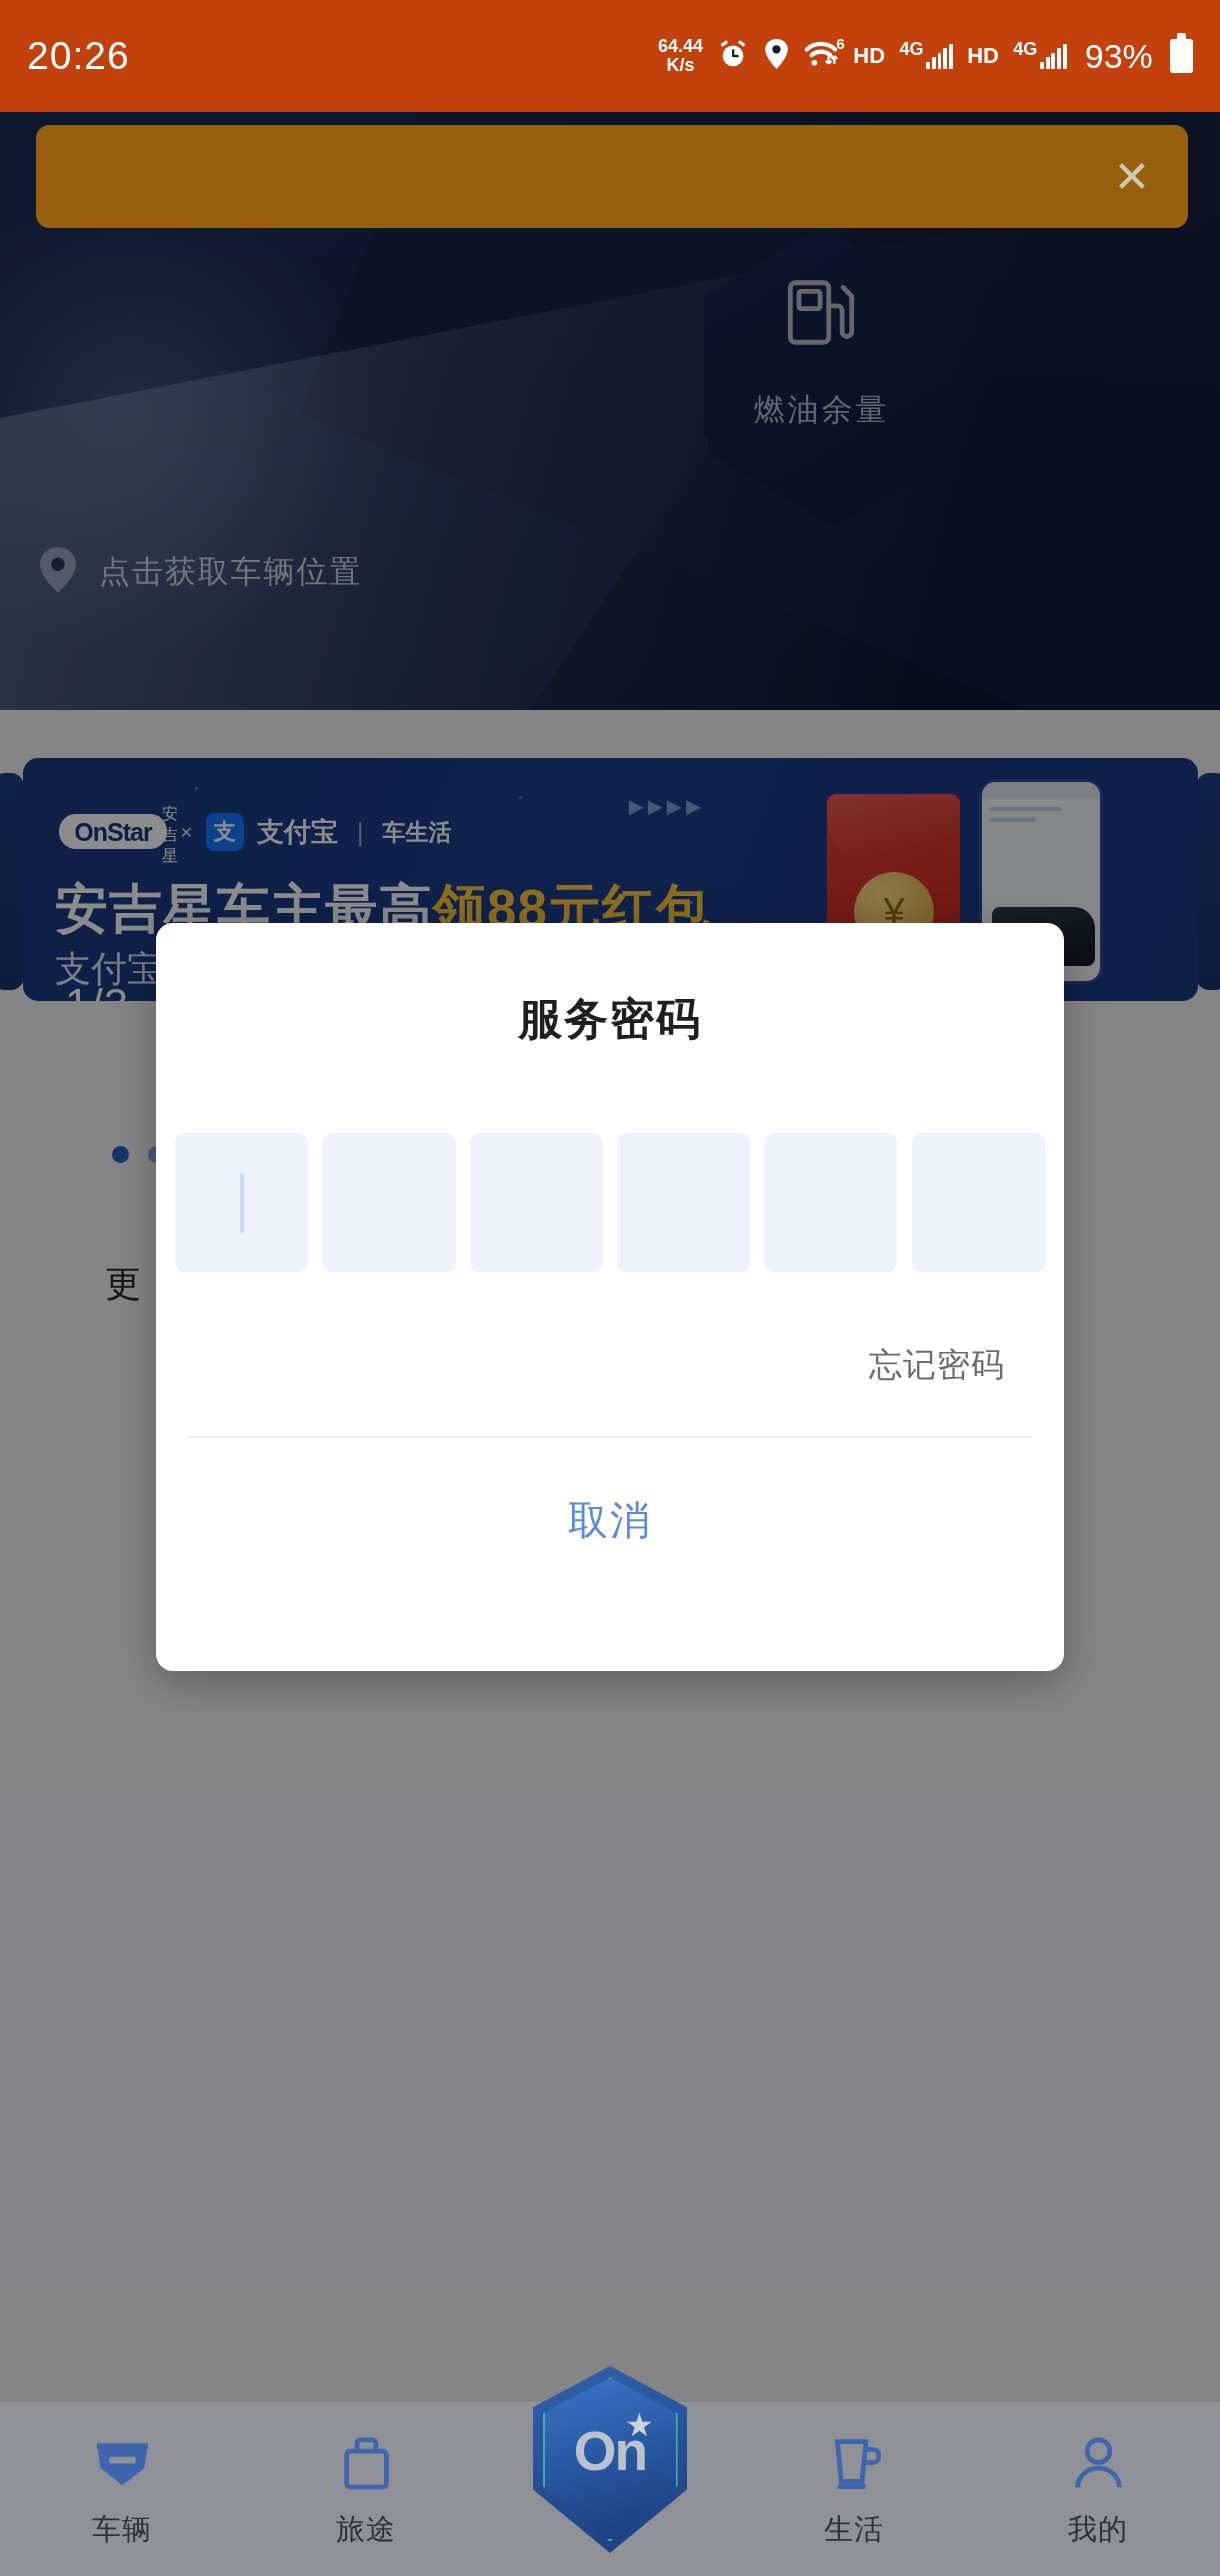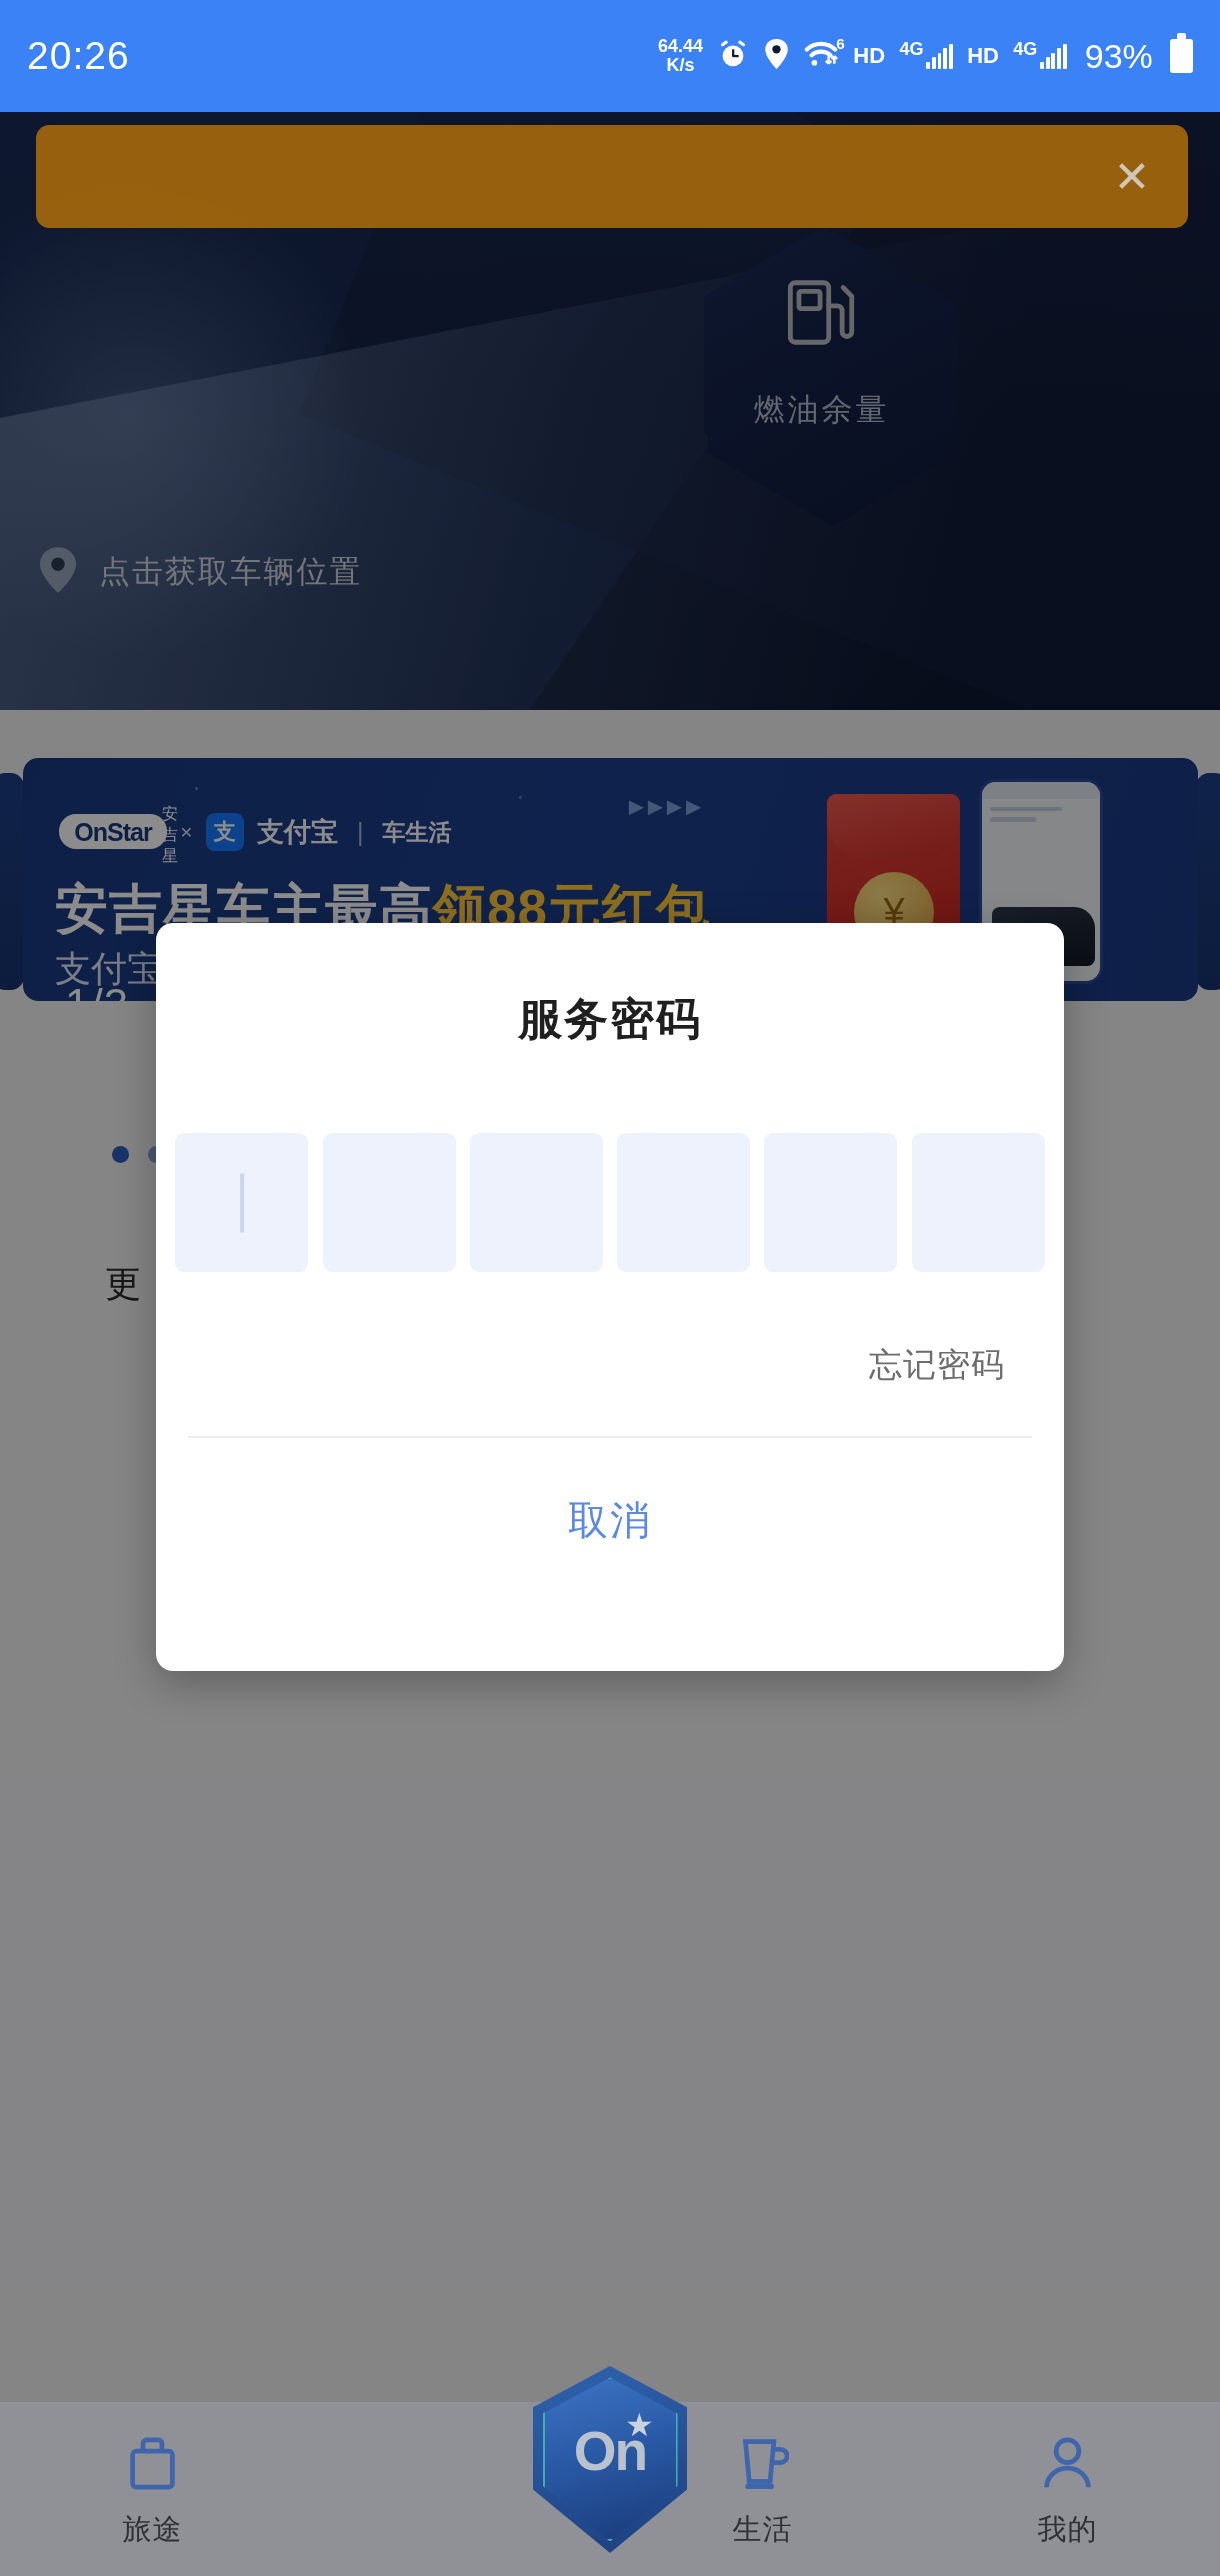--- a/index.html
+++ b/index.html
@@ -151,21 +151,21 @@
   .dot { width:17px; height:17px; border-radius:50%; background:#2f5fc0; }
   .dot.inactive { background:#2f5fc0; opacity:.55; }
   .more-text { position:absolute; left:105px; top:1260px; font-size:36px; color:#2a2a2a; }
 
   
   .scrim { position:absolute; inset:0; background:rgba(0,0,0,.45); }
 
   
   .statusbar {
     position:absolute; left:0; top:0; width:1220px; height:112px;
-    background:#3b82f6; display:flex; align-items:center;
+    background:#c2410c; display:flex; align-items:center;
     padding:16px 27px; z-index:40;
   }
   .clock { color:#fff; font-size:39px; letter-spacing:1px; }
   .sb-right { margin-left:auto; display:flex; align-items:center; gap:14.3px; }
   .netspeed { color:#fff; font-size:18px; font-weight:bold; line-height:1.05; text-align:center; }
   .sb-txt { color:#fff; font-size:22px; font-weight:bold; }
   .sb-4g { color:#fff; font-size:18px; font-weight:bold; position:relative; top:-8.6px; }
   .bars { display:flex; align-items:flex-end; gap:1.9px; height:25px; }
   .bars i { display:block; width:3.8px; background:#fff; border-radius:1px; }
   .batt-pct { color:#fff; font-size:34px; margin-left:3.8px; }
@@ -445,20 +445,30 @@
     <div class="dlg-divider"></div>
 
     <div class="cancel-row">
       <span class="cancel">取消</span>
     </div>
   </div>
 
   <div class="bottomnav">
     <div class="navitem">
       <span>
+        <svg width="59" height="55" viewBox="0 0 62 58">
+          <path d="M4 8 H58 L54 34 L31 52 L8 34 Z" fill="#3f65ad"></path>
+          <rect x="17" y="22" width="28" height="7" rx="3" fill="#8f9196"></rect>
+          <rect x="4" y="8" width="54" height="6" fill="#3f65ad"></rect>
+        </svg>
+      </span>
+      <span class="navlabel">车辆</span>
+    </div>
+    <div class="navitem">
+      <span>
         <svg width="53" height="55" viewBox="0 0 56 58">
           <rect x="7" y="16" width="42" height="38" rx="4" fill="none" stroke="#3f65ad" stroke-width="5"></rect>
           <path d="M18 16 V8 a4 4 0 0 1 4 -4 h12 a4 4 0 0 1 4 4 v8" fill="none" stroke="#3f65ad" stroke-width="5"></path>
         </svg>
       </span>
       <span class="navlabel">旅途</span>
     </div>
 
     <div class="navspacer"></div>
 

